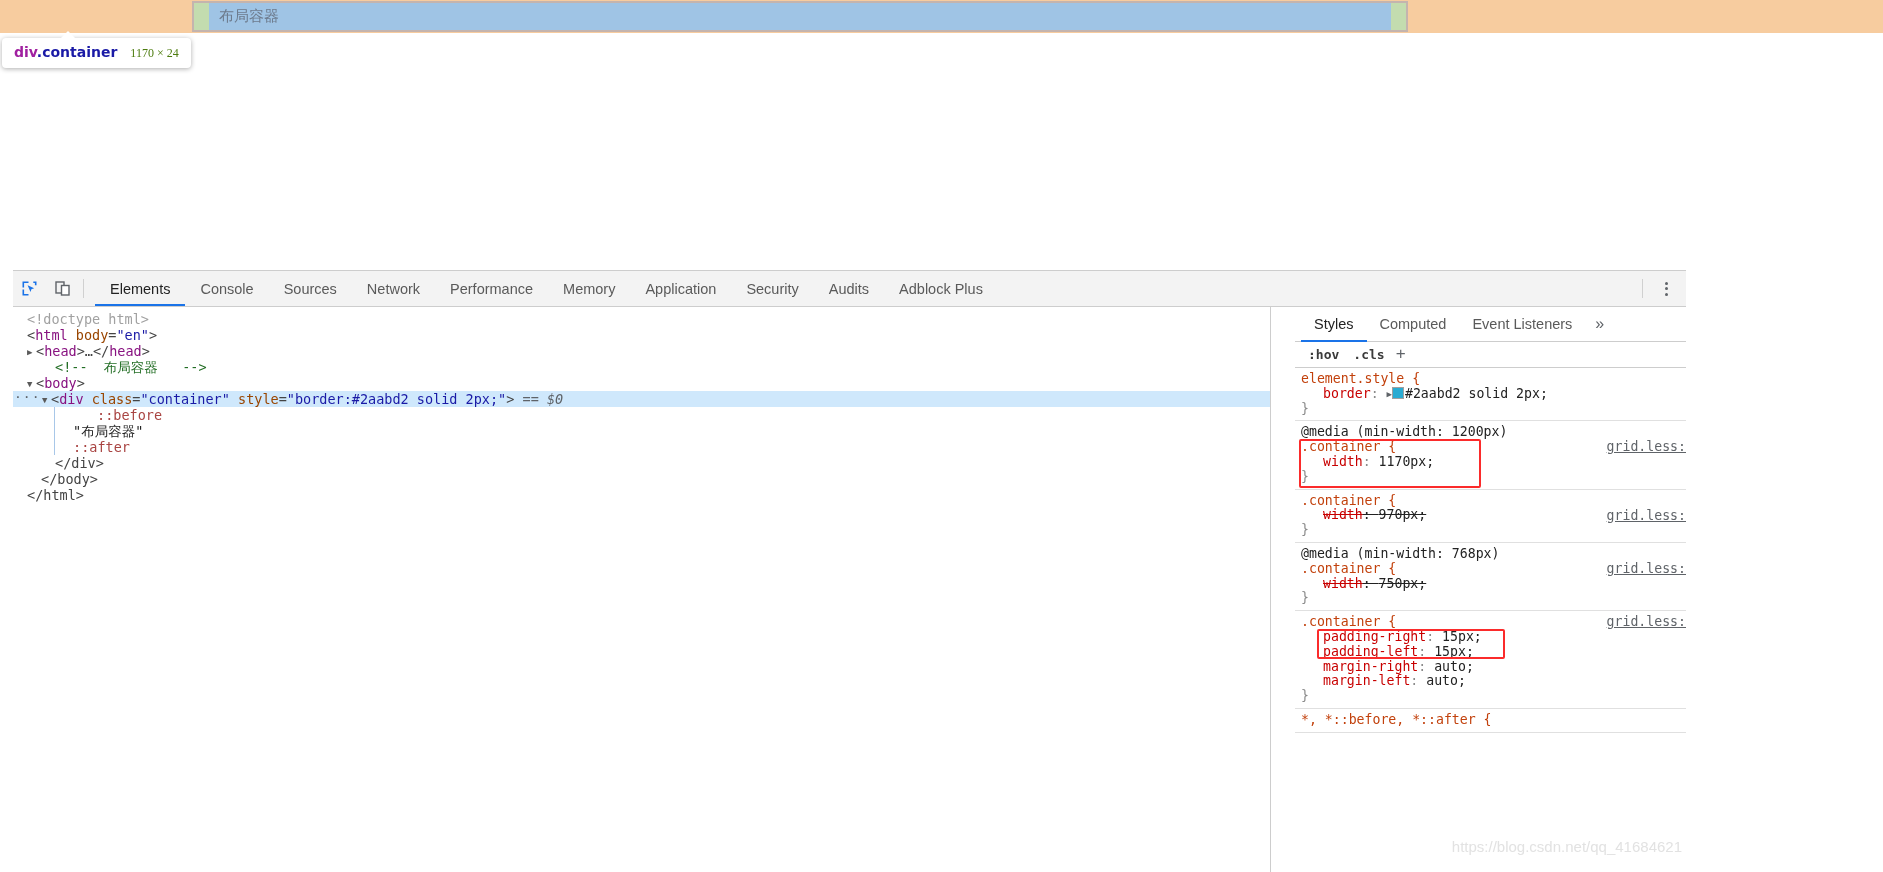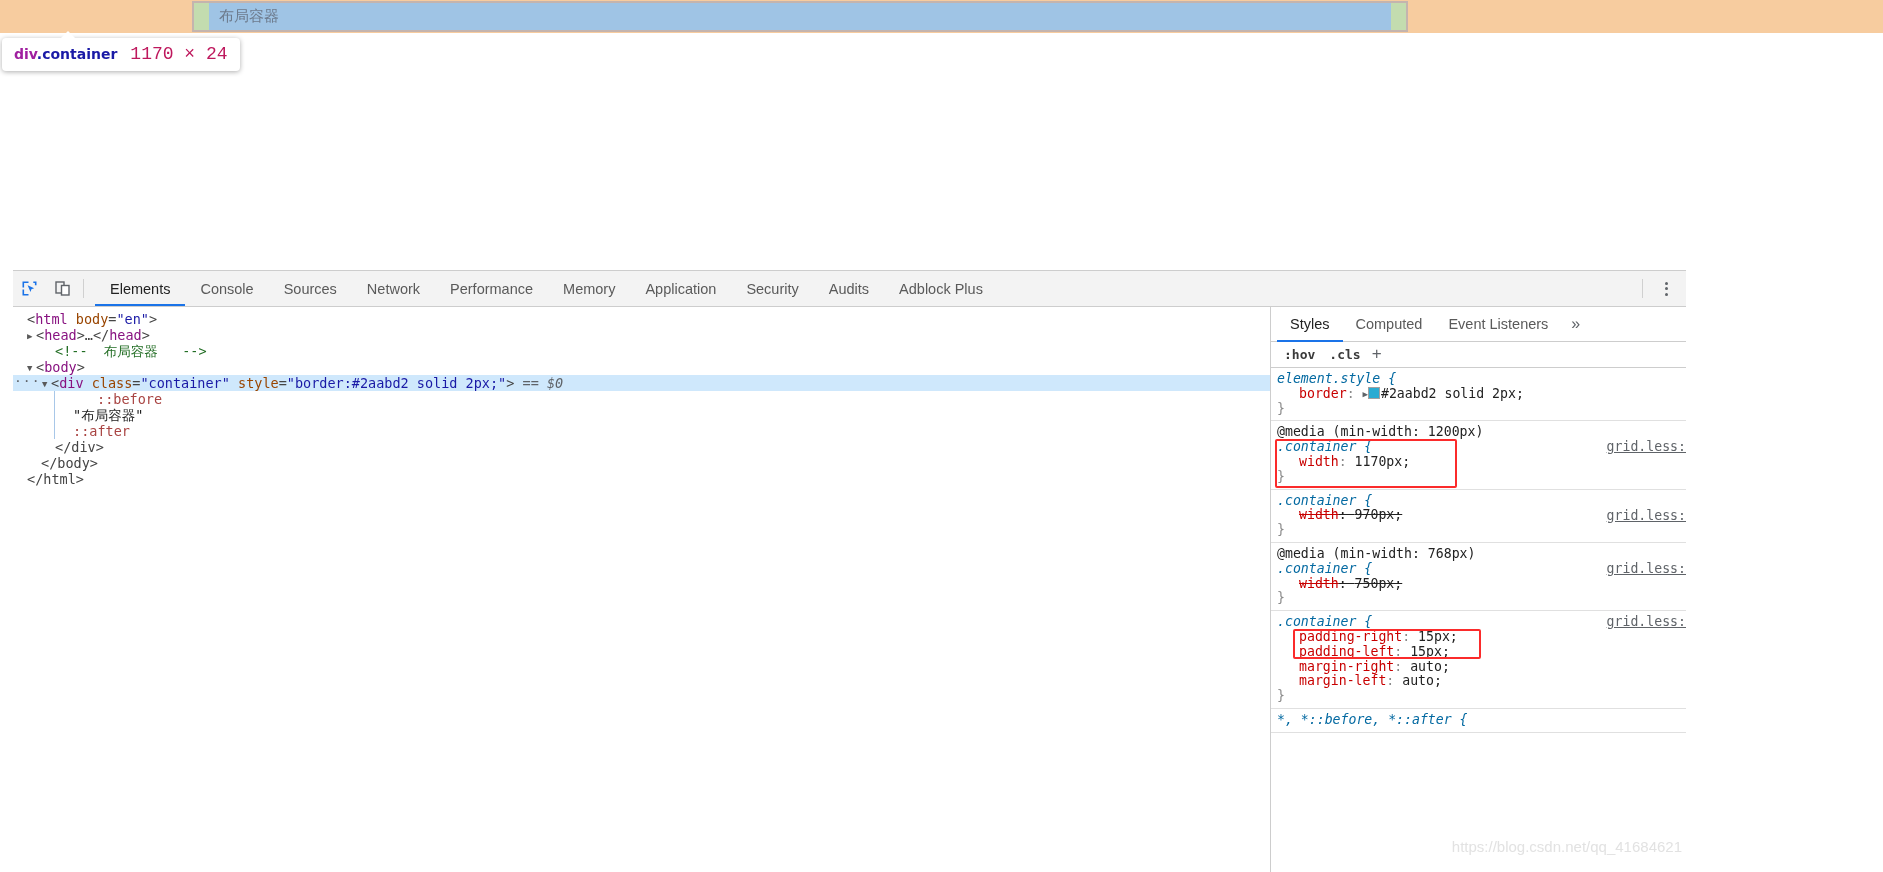--- a/index.html
+++ b/index.html
@@ -97,23 +97,23 @@
     border-bottom: 8px solid #ffffff;
   }
   .tt-tag {
     font-family: "DejaVu Sans", sans-serif;
     font-size: 14px;
     font-weight: bold;
     color: #a020a0;
   }
   .tt-tag .tt-cls { color: #1a1aa6; }
   .tt-size {
-    font-family: Liberation Mono, monospace;
-    font-size: 18px;
-    color: #be185d;
+    font-family: Liberation Serif, serif;
+    font-size: 12px;
+    color: #4d7c0f;
   }
 
   
   #devtools {
     position: absolute;
     left: 13px;
     top: 270px;
     width: 1673px;
     height: 602px;
     background: #ffffff;
@@ -217,20 +217,21 @@
     width: 1px;
     background: #cdcdcd;
   }
   #styles-pane {
     flex: 1;
     background: #ffffff;
     display: flex;
     flex-direction: column;
     min-width: 0;
     overflow: hidden;
+    margin-left: 24px;
   }
 
   
   .dom-line {
     font-family: "DejaVu Sans Mono", monospace;
     font-size: 13.5px;
     line-height: 16px;
     color: #222222;
     white-space: pre;
     height: 16px;
@@ -371,21 +372,21 @@
     font-family: "DejaVu Sans Mono", monospace;
     font-size: 13.2px;
     color: #5f6368;
     text-decoration: underline;
     white-space: nowrap;
     cursor: pointer;
   }
   .rule .srcline.offset1 { top: 19px; }
   .ln { white-space: pre; padding-left: 6px; }
   .ln.ind { padding-left: 28px; }
-  .sel { color: #0369a1; font-style: italic; }
+  .sel { color: #c2410c; }
   .media { color: #222222; }
   .propname { color: #c80000; }
   .val { color: #222222; }
   .gray { color: #8a8a8a; }
   .struck { text-decoration: line-through; color: #222222; }
   .struck .propname { color: #c80000; text-decoration: line-through; }
   .swatch {
     display: inline-block;
     width: 10px; height: 10px;
     background: #2aabd2;
@@ -470,20 +471,21 @@
           <i></i>
           <i></i>
           <i></i>
         </div>
     </div>
   </div>
 
   <div id="dt-body">
 
     <div id="dom-pane">
+      <div class="dom-line"><span class="c-doctype">&lt;!doctype html&gt;</span></div>
 
       <div class="dom-line"><span class="c-punct">&lt;</span><span class="c-tag">html</span><span> </span><span class="c-attr">body</span><span class="c-punct">=</span><span class="c-val">"en"</span><span class="c-punct">&gt;</span></div>
 
       <div class="dom-line"><span class="tw">▶</span><span class="c-punct">&lt;</span><span class="c-tag">head</span><span class="c-punct">&gt;…&lt;/</span><span class="c-tag">head</span><span class="c-punct">&gt;</span></div>
 
       <div class="dom-line" style="padding-left:42px"><span class="c-comment">&lt;!--  布局容器   --&gt;</span></div>
 
       <div class="dom-line"><span class="tw">▼</span><span class="c-punct">&lt;</span><span class="c-tag">body</span><span class="c-punct">&gt;</span></div>
 
       <div class="dom-line selected"><span class="ellipsis">···</span><span style="display:inline-block;width:15px"></span><span class="tw">▼</span><span class="c-punct">&lt;</span><span class="c-tag">div</span><span> </span><span class="c-attr">class</span><span class="c-punct">=</span><span class="c-val">"container"</span><span> </span><span class="c-attr">style</span><span class="c-punct">=</span><span class="c-val">"border:#2aabd2 solid 2px;"</span><span class="c-punct">&gt; </span><span class="c-dollar">== $0</span></div>

